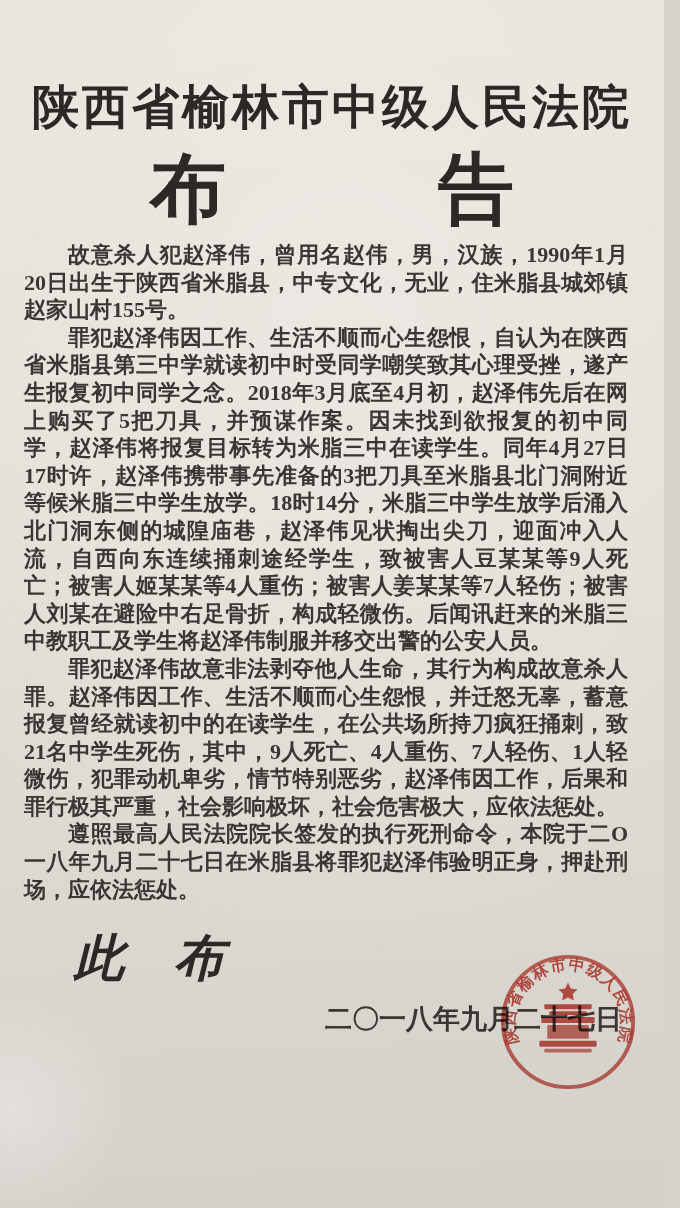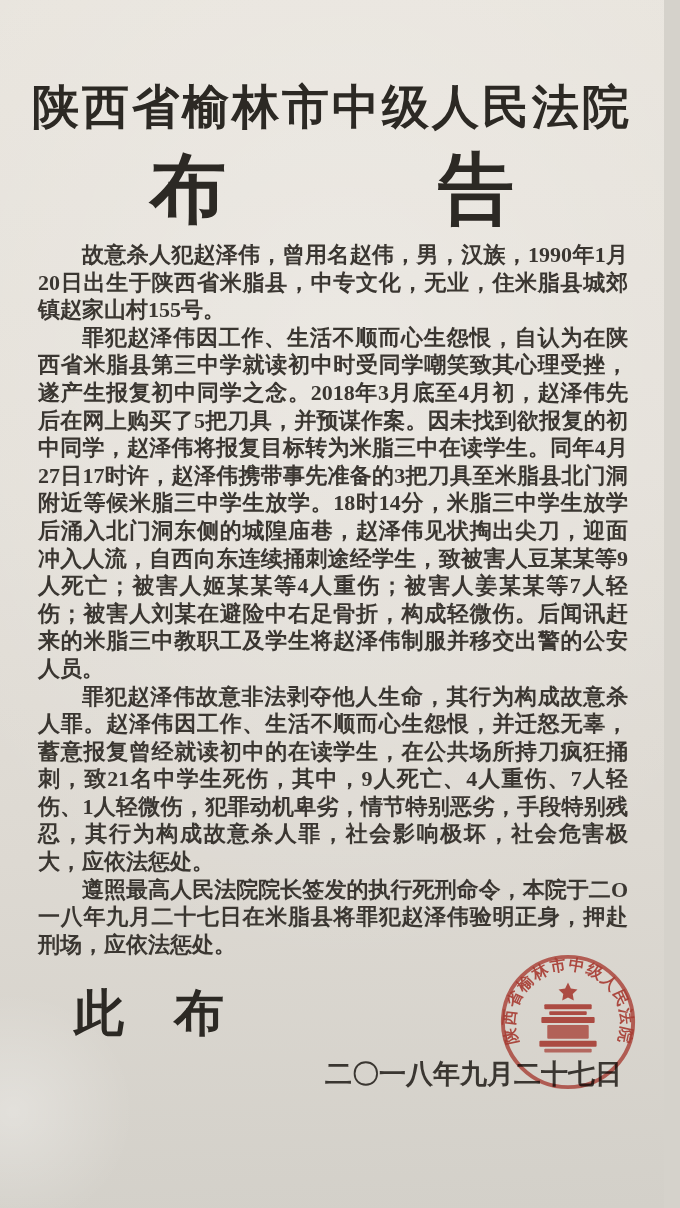--- a/index.html
+++ b/index.html
@@ -30,34 +30,35 @@
     margin-top:12px;
     display:flex;
     justify-content:center;
     gap:212px;
     font-size:76px;
     font-weight:bold;
     line-height:1;
     color:#2c2924;
   }
   .body-text{
-    margin:14px 36px 0 38px;
+    margin:14px 36px 0 24px;
     font-size:22px;
     line-height:27.6px;
     font-weight:bold;
     text-align:justify;
     color:#3a3631;
   }
   .body-text p{margin:0;text-indent:2em;}
   .closing{
     margin:30px 0 0 74px;
     font-size:50px;
     font-weight:bold;
     line-height:1;
     color:#2c2924;
+    font-style:italic;
   }
   .date-row{
     margin-top:18px;
     padding-right:42px;
     text-align:right;
     font-size:27px;
     font-weight:bold;
     color:#3a3631;
   }
   .seal{
@@ -81,21 +82,21 @@
   <div class="court-name">陕西省榆林市中级人民法院</div>
 
   <div class="notice-title">
     <span>布</span>
     <span>告</span>
   </div>
 
   <div class="body-text">
       <p>故意杀人犯赵泽伟，曾用名赵伟，男，汉族，1990年1月20日出生于陕西省米脂县，中专文化，无业，住米脂县城郊镇赵家山村155号。</p>
       <p>罪犯赵泽伟因工作、生活不顺而心生怨恨，自认为在陕西省米脂县第三中学就读初中时受同学嘲笑致其心理受挫，遂产生报复初中同学之念。2018年3月底至4月初，赵泽伟先后在网上购买了5把刀具，并预谋作案。因未找到欲报复的初中同学，赵泽伟将报复目标转为米脂三中在读学生。同年4月27日17时许，赵泽伟携带事先准备的3把刀具至米脂县北门洞附近等候米脂三中学生放学。18时14分，米脂三中学生放学后涌入北门洞东侧的城隍庙巷，赵泽伟见状掏出尖刀，迎面冲入人流，自西向东连续捅刺途经学生，致被害人豆某某等9人死亡；被害人姬某某等4人重伤；被害人姜某某等7人轻伤；被害人刘某在避险中右足骨折，构成轻微伤。后闻讯赶来的米脂三中教职工及学生将赵泽伟制服并移交出警的公安人员。</p>
-      <p>罪犯赵泽伟故意非法剥夺他人生命，其行为构成故意杀人罪。赵泽伟因工作、生活不顺而心生怨恨，并迁怒无辜，蓄意报复曾经就读初中的在读学生，在公共场所持刀疯狂捅刺，致21名中学生死伤，其中，9人死亡、4人重伤、7人轻伤、1人轻微伤，犯罪动机卑劣，情节特别恶劣，手段特别残忍，其行为构成故意杀人罪，社会影响极坏，社会危害极大，应依法惩处。</p>
+      <p>罪犯赵泽伟故意非法剥夺他人生命，其行为构成故意杀人罪。赵泽伟因工作、生活不顺而心生怨恨，并迁怒无辜，蓄意报复曾经就读初中的在读学生，在公共场所持刀疯狂捅刺，致21名中学生死伤，其中，9人死亡、4人重伤、7人轻伤、1人轻微伤，犯罪动机卑劣，情节特别恶劣，赵泽伟因工作，后果和罪行极其严重，社会影响极坏，社会危害极大，应依法惩处。</p>
       <p>遵照最高人民法院院长签发的执行死刑命令，本院于二O一八年九月二十七日在米脂县将罪犯赵泽伟验明正身，押赴刑场，应依法惩处。</p>
     </div>
 
   <div class="closing">此　布</div>
 
   <div class="date-row">
     <span>二〇一八年九月二十七日</span>
   </div>
 
   <div class="seal">

